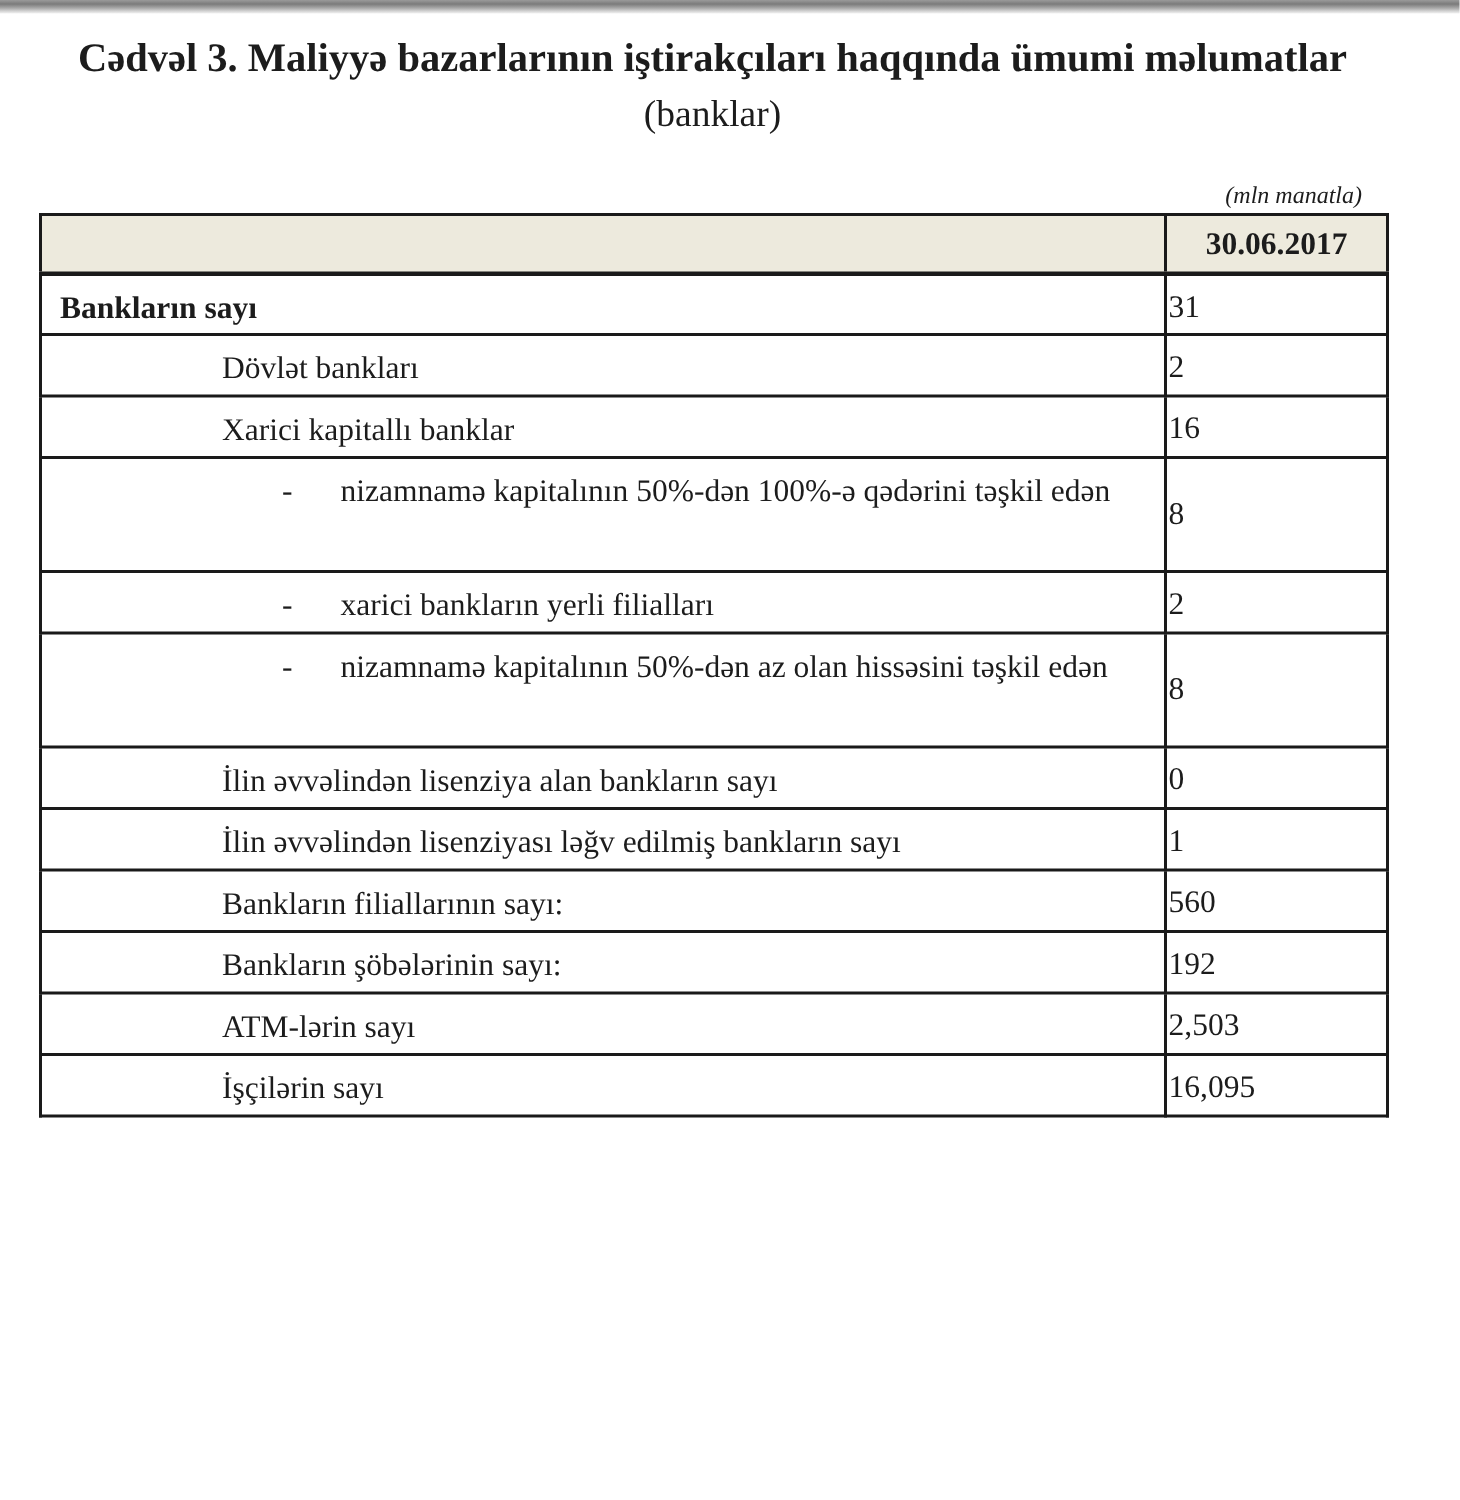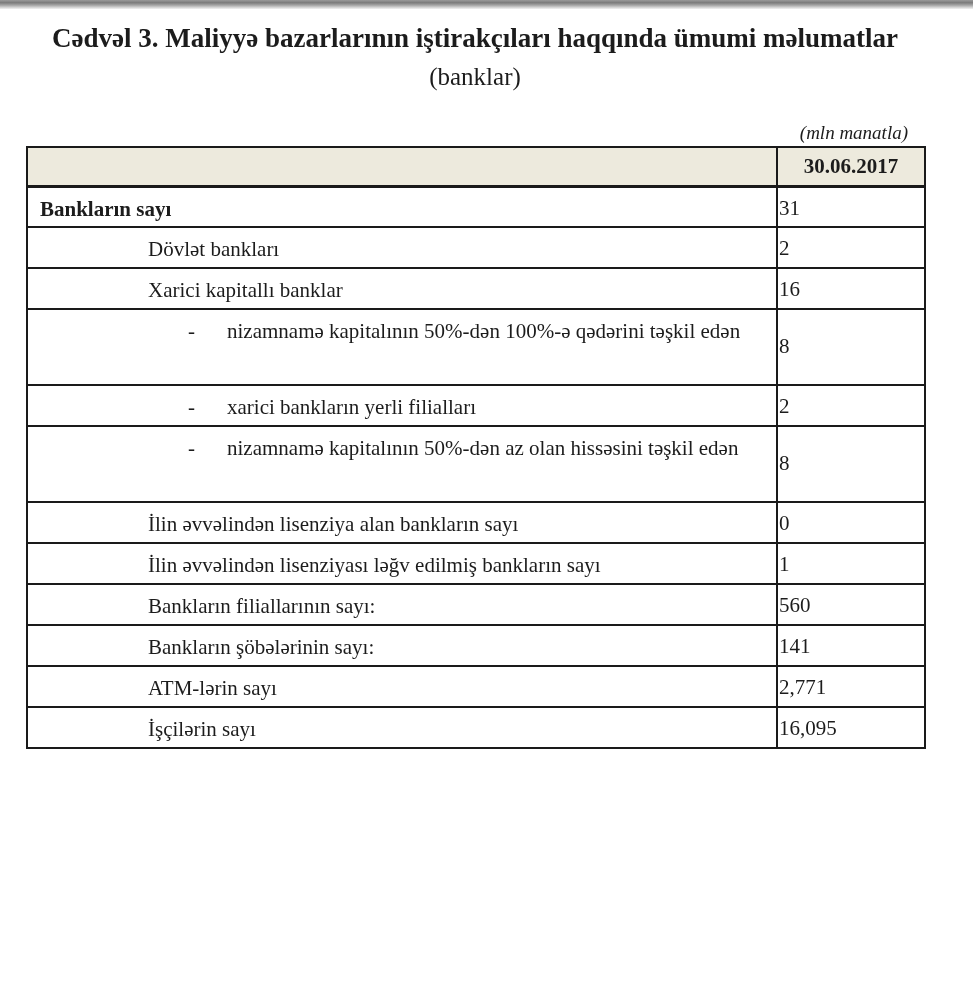--- a/index.html
+++ b/index.html
@@ -39,21 +39,21 @@
   .page-subtitle {
     text-align: center;
     font-weight: normal;
     font-size: 25px;
     line-height: 34px;
     margin-top: 3px;
   }
   .unit-note {
     text-align: right;
     font-style: italic;
-    font-size: 19px;
+    font-size: 16px;
     padding-right: 16px;
     margin-top: 28px;
     margin-bottom: 2px;
   }
   table.data-table {
     width: 898px;
     border-collapse: collapse;
     table-layout: fixed;
   }
   table.data-table td, table.data-table th {
@@ -168,25 +168,25 @@
         <tr class="row item">
           <td class="label">İlin əvvəlindən lisenziyası ləğv edilmiş bankların sayı</td>
           <td class="value">1</td>
         </tr>
         <tr class="row item">
           <td class="label">Bankların filiallarının sayı:</td>
           <td class="value">560</td>
         </tr>
         <tr class="row item">
           <td class="label">Bankların şöbələrinin sayı:</td>
-          <td class="value">141</td>
+          <td class="value">192</td>
         </tr>
         <tr class="row item">
           <td class="label">ATM-lərin sayı</td>
-          <td class="value">2,771</td>
+          <td class="value">2,503</td>
         </tr>
         <tr class="row item">
           <td class="label">İşçilərin sayı</td>
           <td class="value">16,095</td>
         </tr>
       </tbody>
   </table>
 </div>
 
 </body></html>

